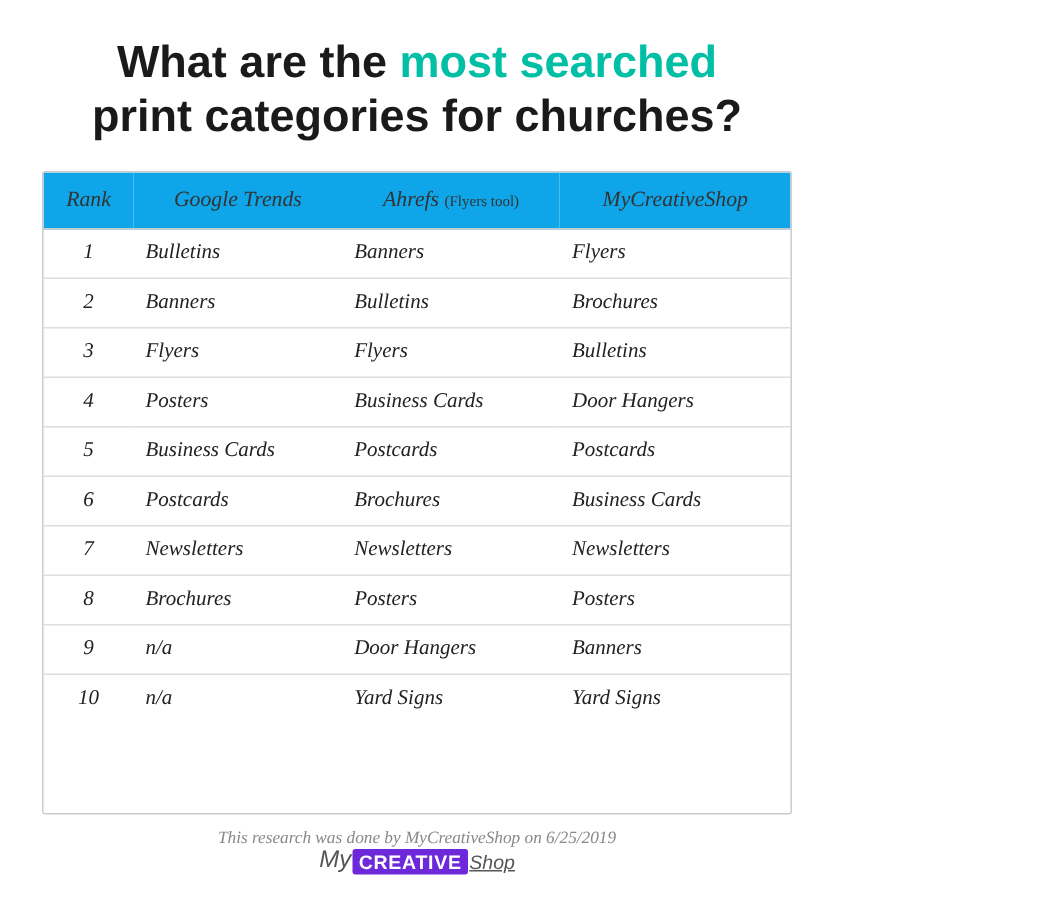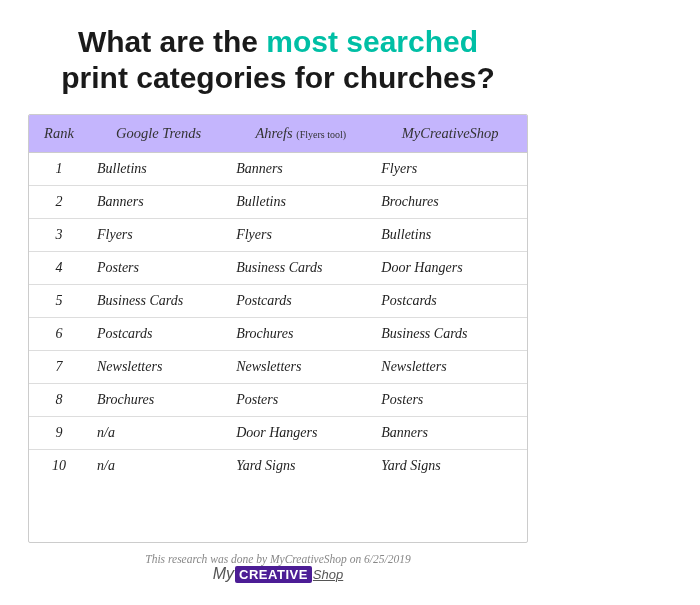--- a/index.html
+++ b/index.html
@@ -46,21 +46,21 @@
       overflow: hidden;
     }
 
     table {
       width: 100%;
       border-collapse: collapse;
       font-size: 14.5px;
     }
 
     thead tr {
-      background: #c4b5fd;
+      background: #0ea5e9;
       border-bottom: 1.5px solid #cccccc;
     }
 
     thead th {
       padding: 10px 8px;
       font-style: italic;
       font-weight: 400;
       color: #333;
       text-align: center;
       font-family: 'Georgia', serif;
@@ -115,21 +115,21 @@
 
     .logo-my {
       font-family: 'Arial', sans-serif;
       font-style: italic;
       color: #555;
       font-size: 16px;
       margin-right: 1px;
     }
 
     .logo-creative {
-      background: #4c1d95;
+      background: #6d28d9;
       color: #fff;
       font-weight: 900;
       font-family: 'Arial Black', sans-serif;
       font-size: 13px;
       padding: 1px 4px;
       border-radius: 2px;
       text-transform: uppercase;
       letter-spacing: 0.5px;
     }
 

